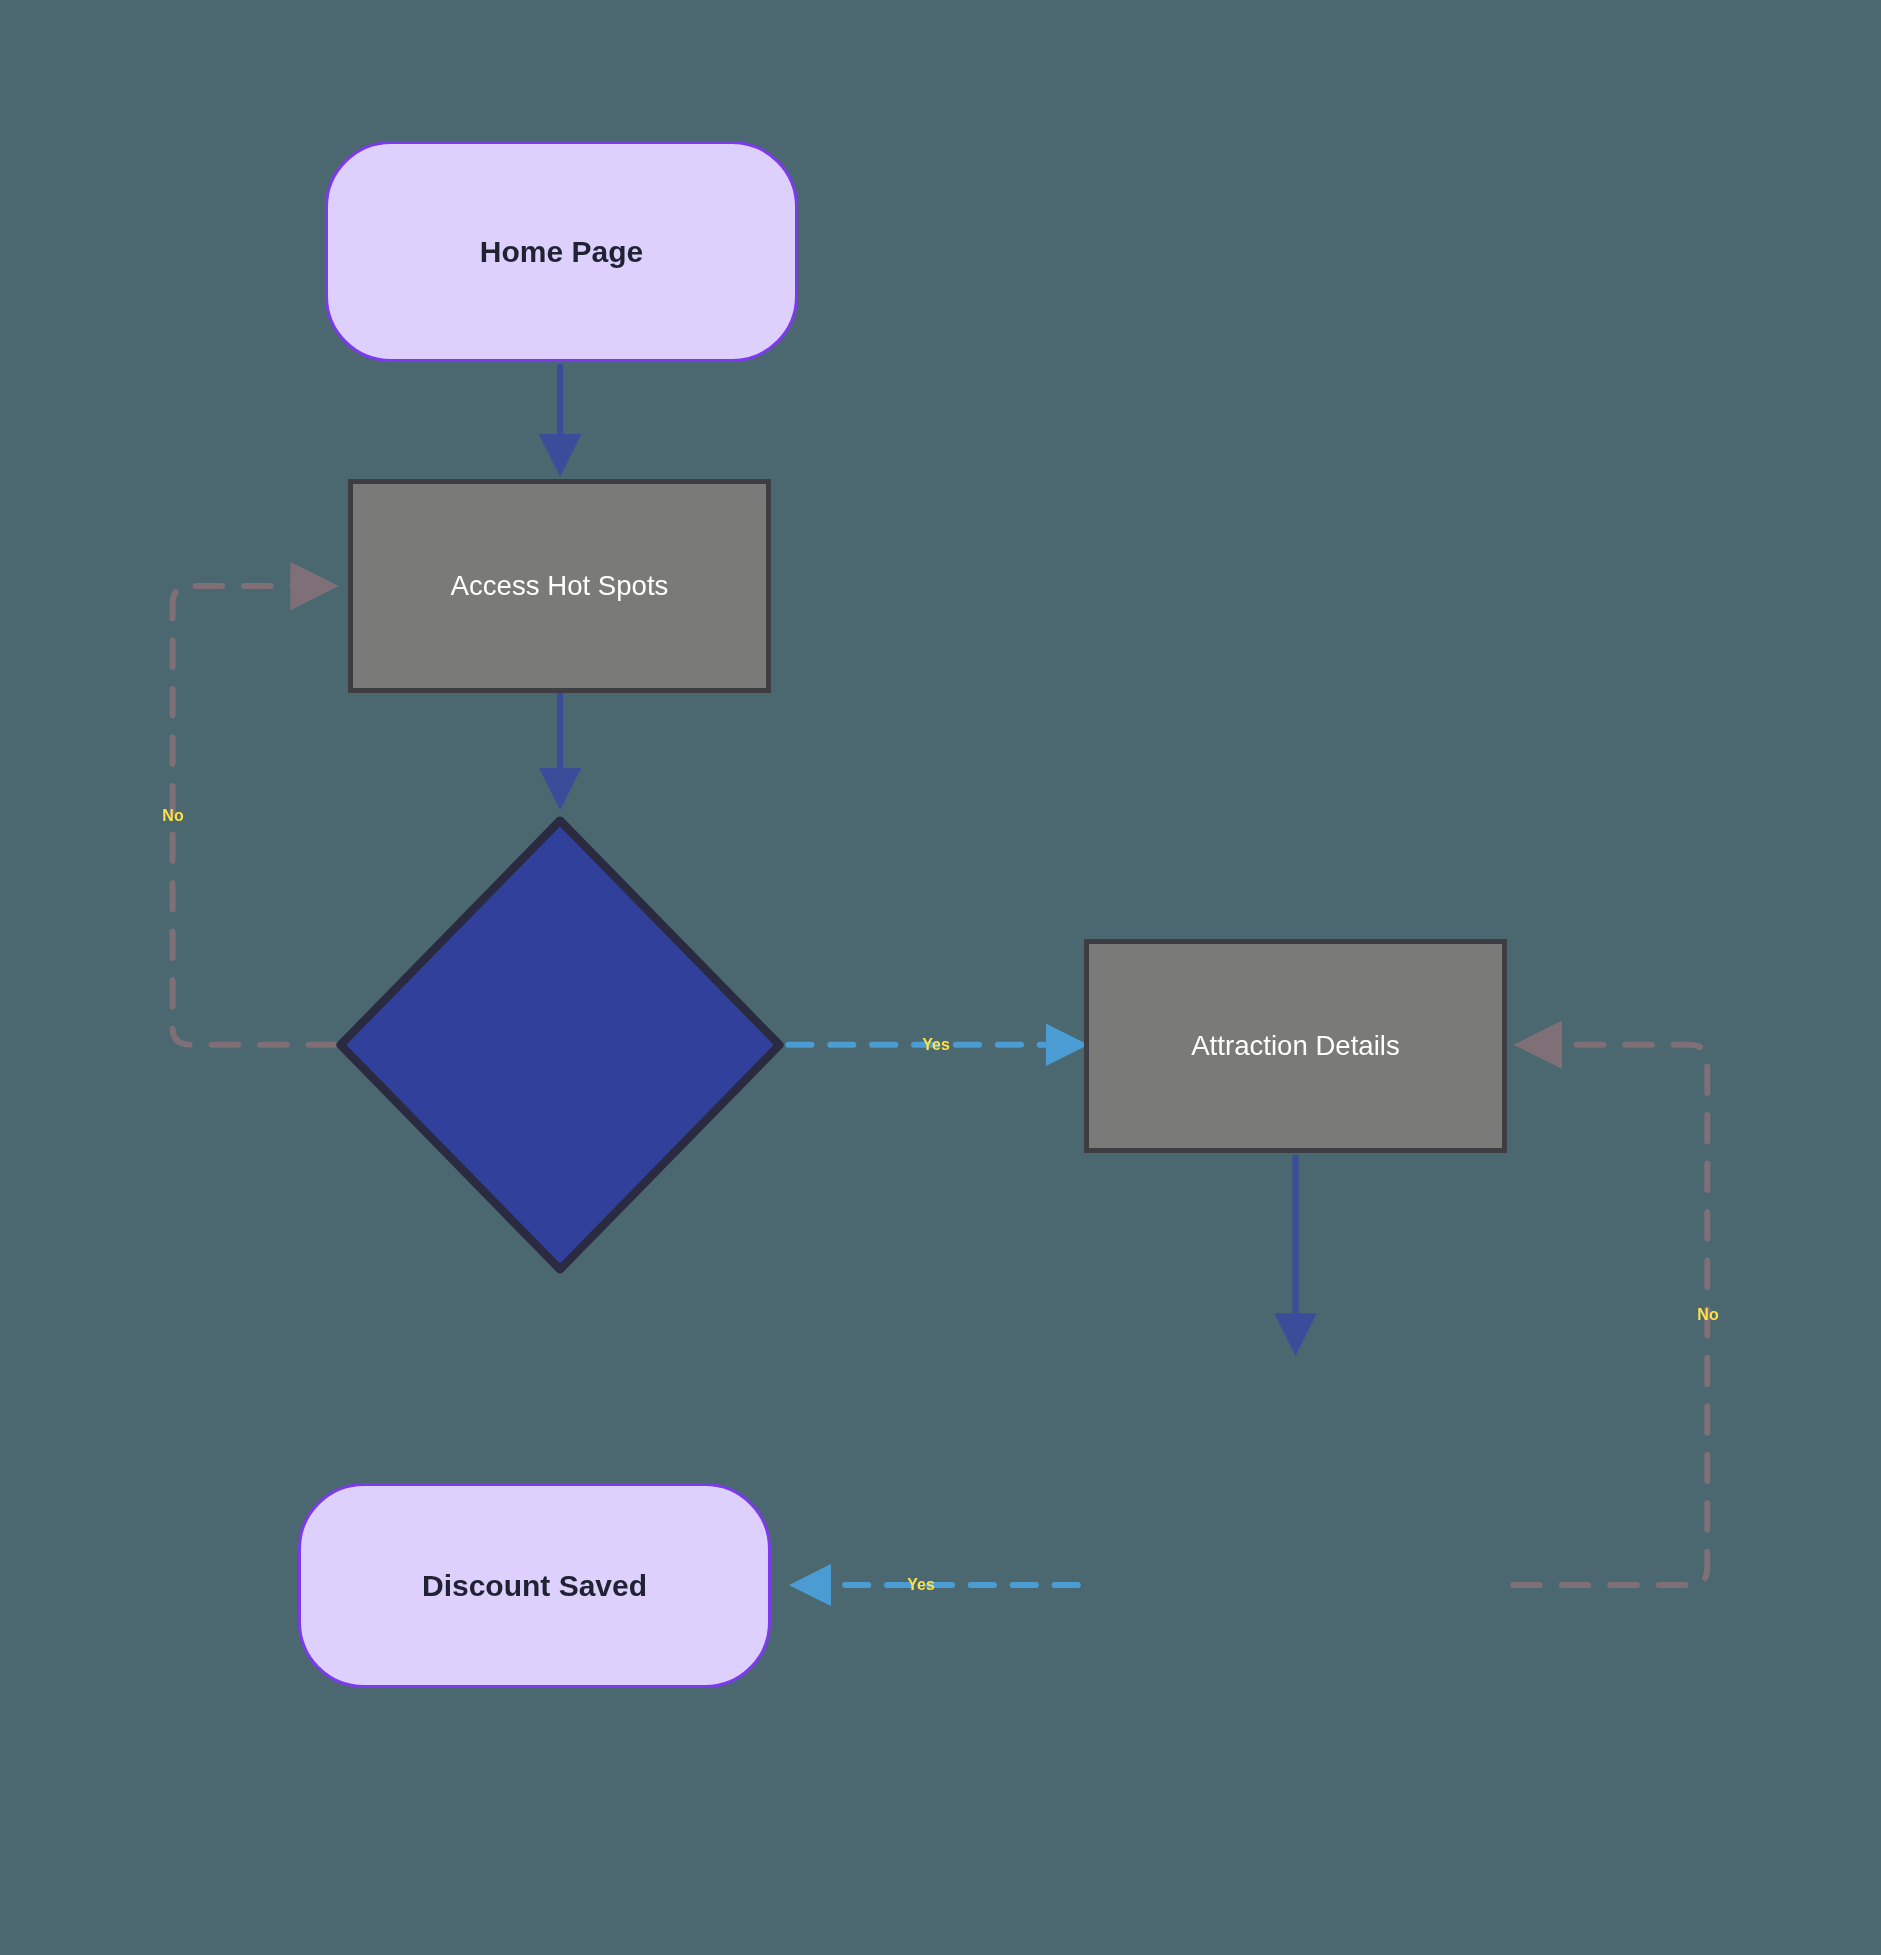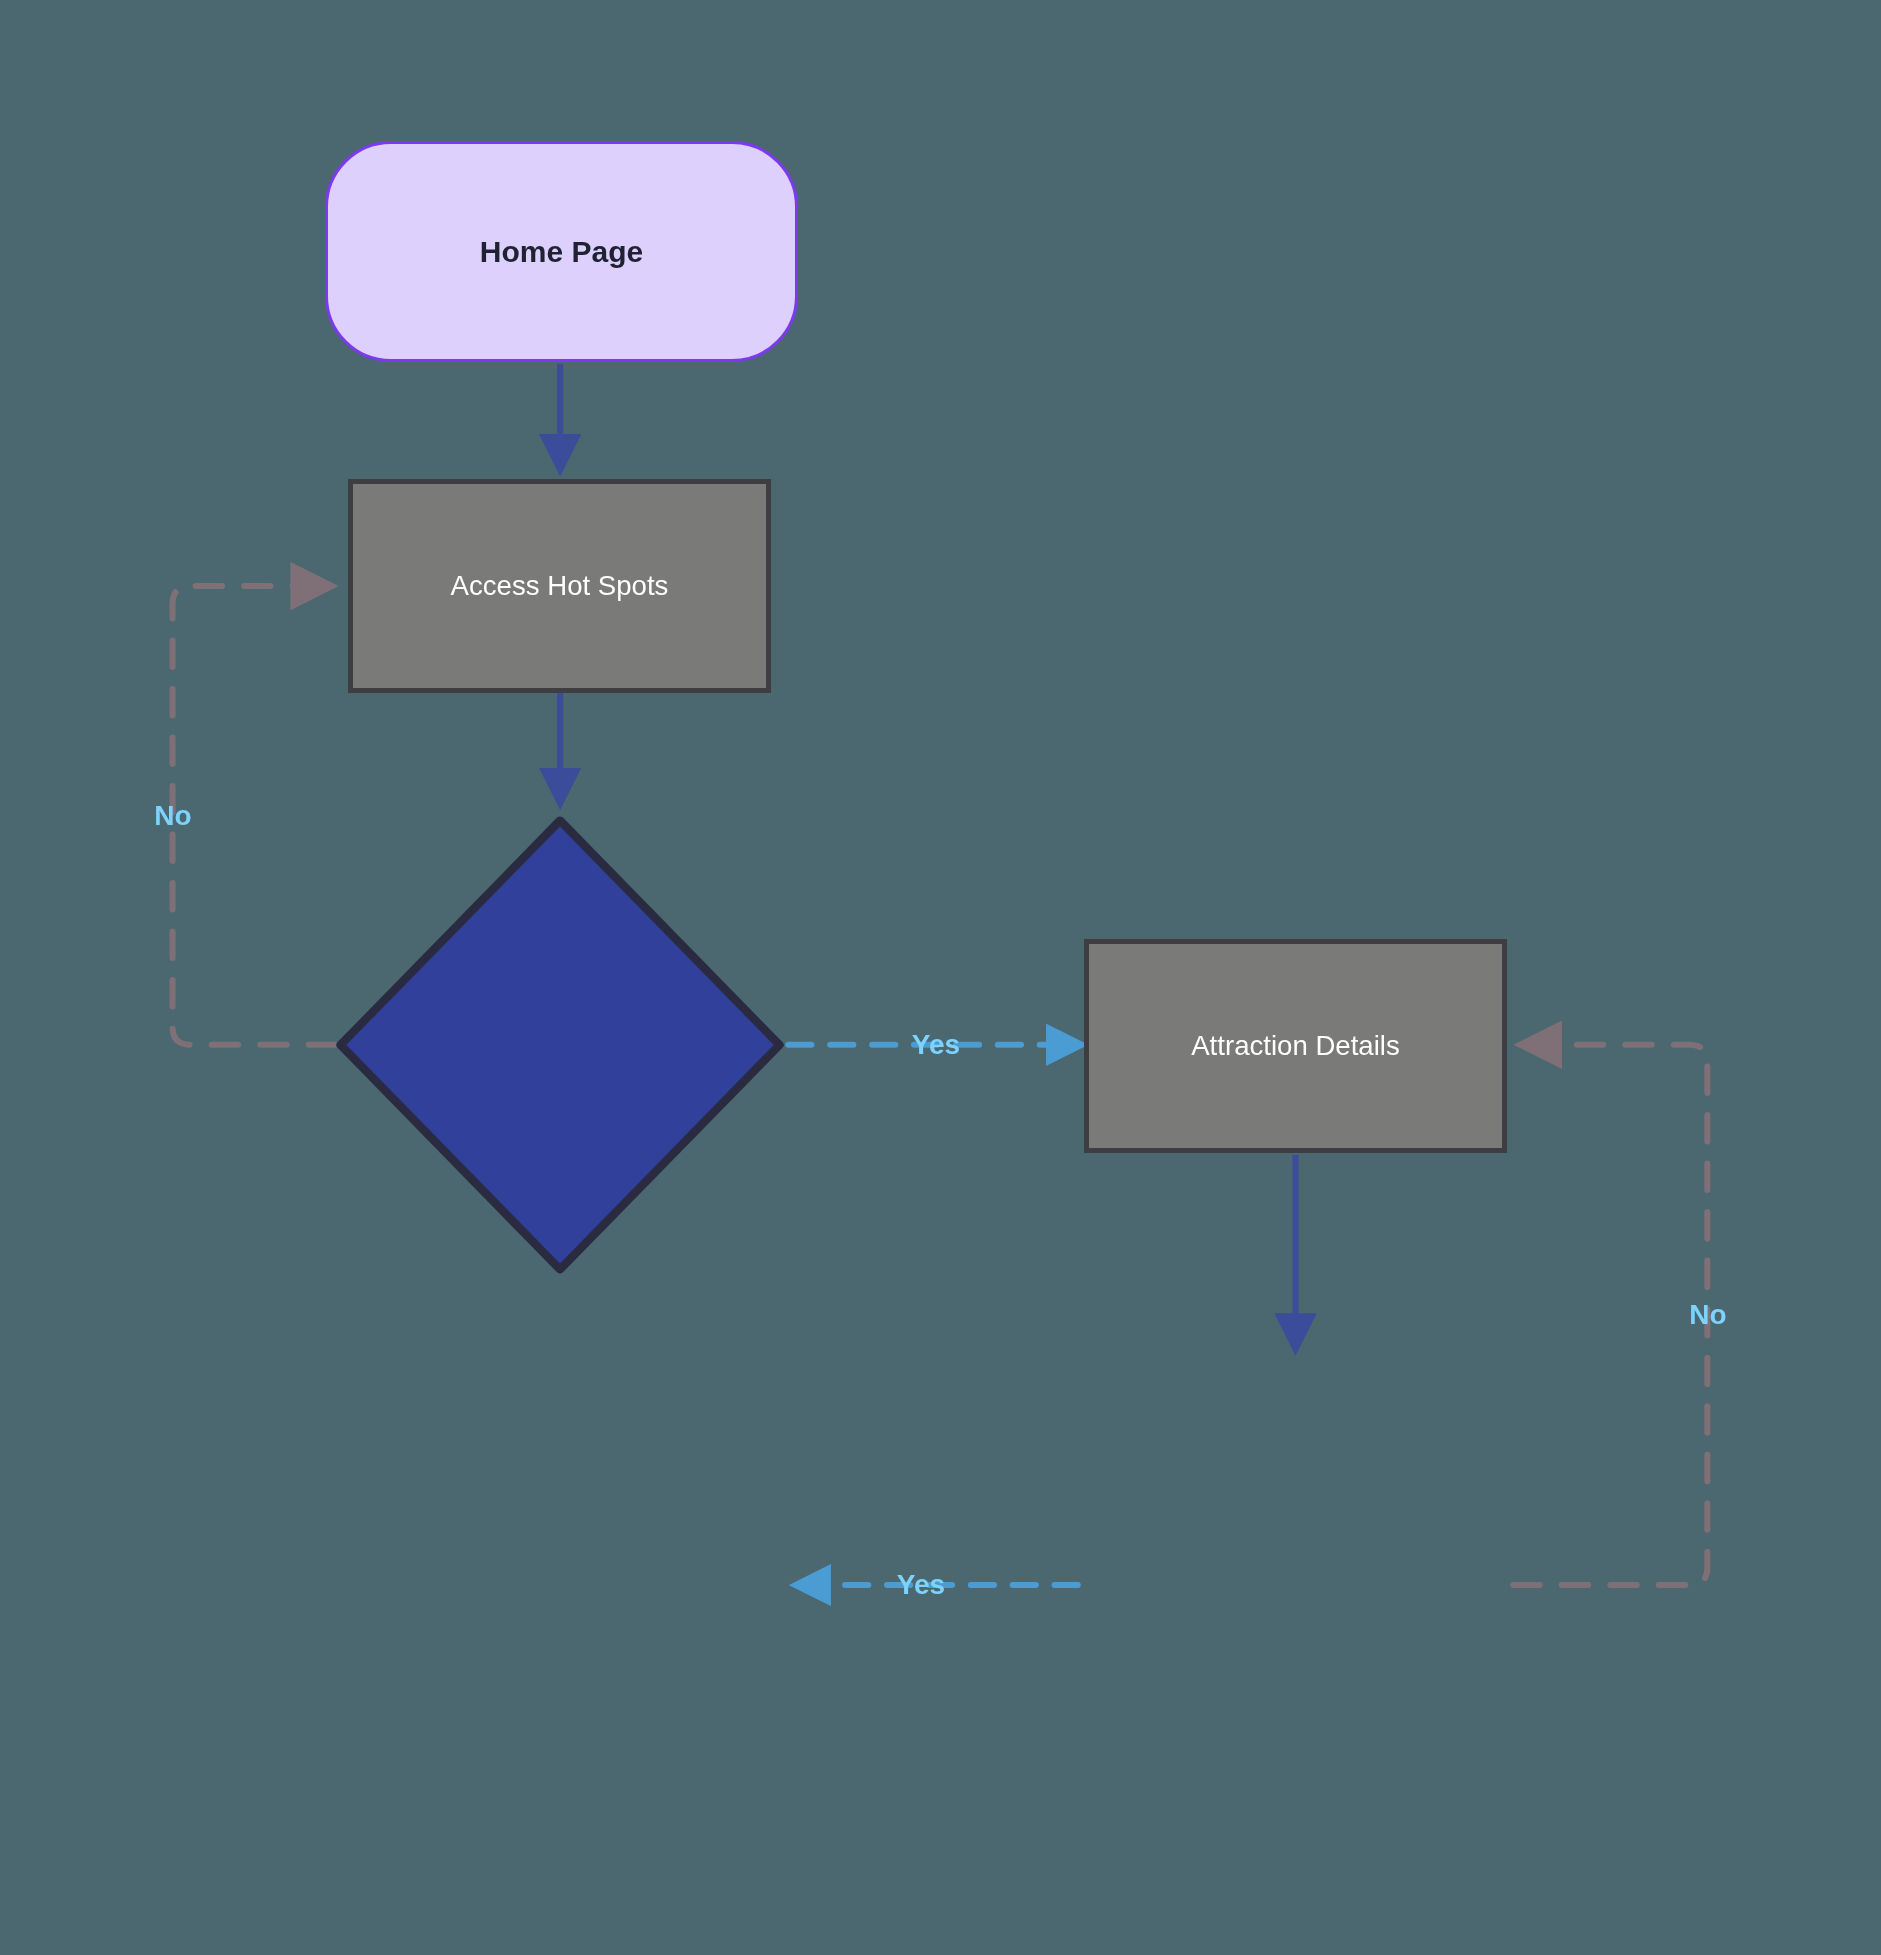--- a/index.html
+++ b/index.html
@@ -63,23 +63,23 @@
     position: relative;
     color: #ffffff;
     font-weight: 400;
     line-height: 1.38;
     z-index: 2;
     white-space: pre-line;
   }
   
   .edge-label {
     position: absolute;
-    color: #7dd3fc;
+    color: #fde047;
     font-weight: 700;
-    font-size: 28px;
+    font-size: 16px;
     line-height: 1;
     transform: translate(-50%, -50%);
     white-space: nowrap;
   }
 </style>
 </head>
 <body>
 
 <div id="stage">
 
@@ -130,20 +130,23 @@
     <svg class="dia-shape" viewBox="0 0 816 834" preserveAspectRatio="none">
       <polygon points="408,10 806,417 408,824 10,417" fill="#31409b" stroke="#2a2b40" stroke-width="15" stroke-linejoin="round"></polygon>
     </svg>
   </div>
 
   <div class="node proc" style="left:1084px; top:939px; width:423px; height:214px; font-size:27.6px;">
     <span class="label">Attraction Details</span>
   </div>
 
 
+  <div class="node term" style="left:298px; top:1483px; width:473px; height:205px; font-size:30px;">
+    <span class="label">Discount Saved</span>
+  </div>
 
   <div class="edge-label" style="left:936px; top:1045px;">Yes</div>
 
   <div class="edge-label" style="left:173px; top:816px;">No</div>
 
   <div class="edge-label" style="left:921px; top:1585px;">Yes</div>
 
   <div class="edge-label" style="left:1708px; top:1315px;">No</div>
 
 </div>

